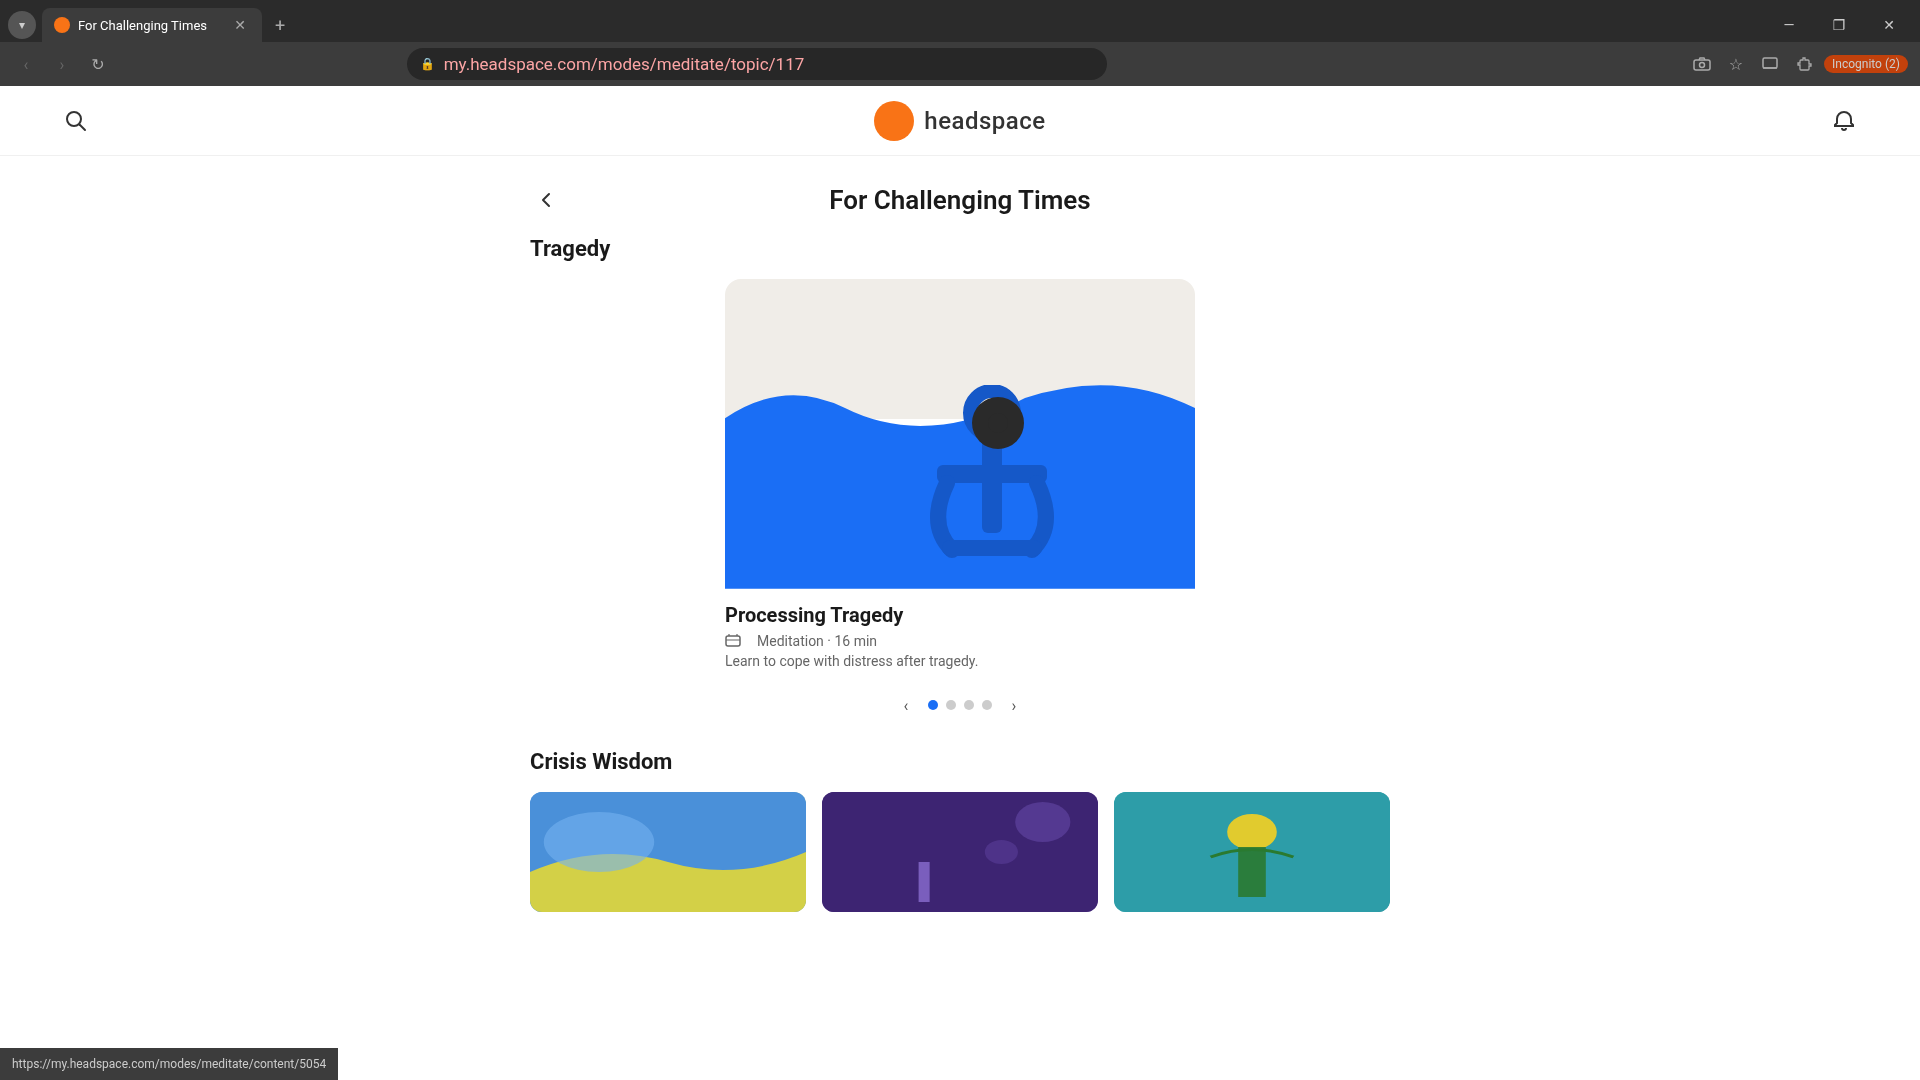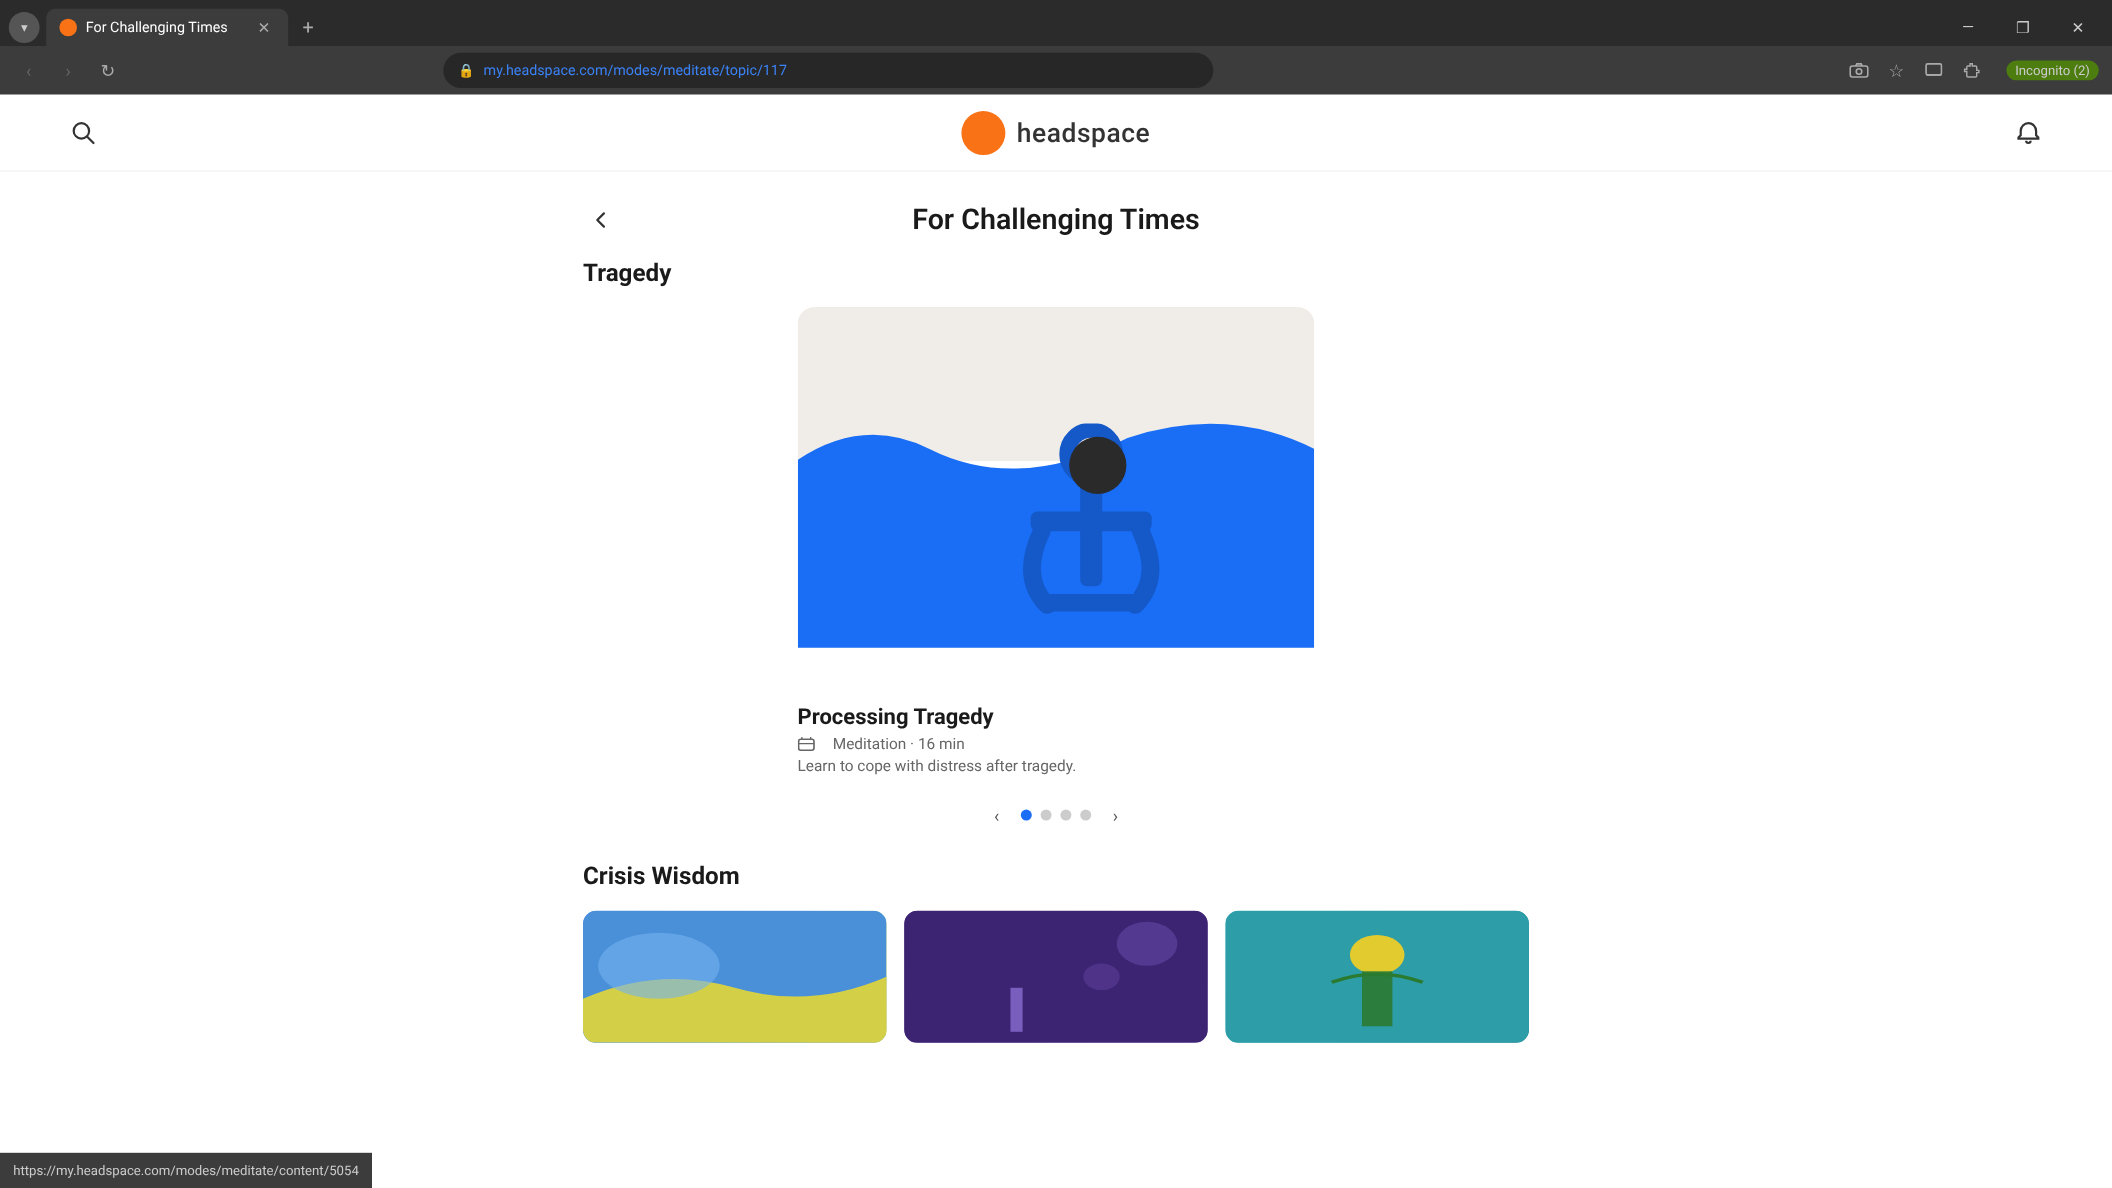--- a/index.html
+++ b/index.html
@@ -14,24 +14,24 @@
     .browser-tab-close { color: #aaa; font-size: 14px; cursor: pointer; width: 20px; height: 20px; display: flex; align-items: center; justify-content: center; border-radius: 50%; }
     .browser-tab-new { width: 28px; height: 28px; display: flex; align-items: center; justify-content: center; color: #aaa; font-size: 18px; cursor: pointer; margin-left: 4px; }
     .window-controls { margin-left: auto; display: flex; align-items: center; padding-right: 8px; gap: 4px; }
     .win-btn { width: 46px; height: 34px; display: flex; align-items: center; justify-content: center; color: #ccc; font-size: 14px; cursor: pointer; }
 
     .browser-toolbar { display: flex; align-items: center; background: #3c3c3c; padding: 6px 12px; height: 44px; gap: 8px; }
     .nav-btn { width: 28px; height: 28px; display: flex; align-items: center; justify-content: center; color: #aaa; font-size: 16px; cursor: pointer; border-radius: 50%; }
     .nav-btn.disabled { color: #666; cursor: default; }
     .address-bar { flex: 1; background: #272727; border-radius: 20px; height: 32px; display: flex; align-items: center; padding: 0 14px; gap: 8px; max-width: 700px; margin: 0 auto; }
     .address-bar-lock { color: #aaa; font-size: 12px; }
-    .address-bar-url { color: #3b82f6; font-size: 13px; flex: 1; }
+    .address-bar-url { color: #fca5a5; font-size: 17px; flex: 1; }
     .toolbar-actions { display: flex; align-items: center; gap: 6px; margin-left: auto; }
     .toolbar-icon { width: 28px; height: 28px; display: flex; align-items: center; justify-content: center; color: #aaa; font-size: 16px; cursor: pointer; border-radius: 50%; }
-    .incognito-badge { background: #4d7c0f; color: #ccc; font-size: 12px; padding: 2px 8px; border-radius: 12px; cursor: pointer; margin-left: 12px; }
+    .incognito-badge { background: #c2410c; color: #ccc; font-size: 12px; padding: 2px 8px; border-radius: 12px; cursor: pointer; }
 
     
     .page { background: #fff; width: 100%; height: calc(1080px - 86px); overflow: hidden; }
 
     
     .top-nav { display: flex; align-items: center; justify-content: space-between; padding: 0 60px; height: 70px; border-bottom: 1px solid #f0f0f0; }
     .nav-search { width: 32px; height: 32px; display: flex; align-items: center; justify-content: center; color: #333; font-size: 18px; cursor: pointer; }
     .logo-area { display: flex; align-items: center; gap: 10px; }
     .logo-circle { width: 40px; height: 40px; border-radius: 50%; background: #f97316; display: flex; align-items: center; justify-content: center; }
     .logo-text { font-size: 24px; font-weight: 500; color: #333; letter-spacing: 0.5px; }
@@ -46,21 +46,21 @@
     .page-title { font-size: 26px; font-weight: 600; color: #1a1a1a; flex: 1; text-align: center; margin-right: 52px; }
 
     
     .section-title { font-size: 22px; font-weight: 700; color: #1a1a1a; margin-bottom: 18px; }
 
     
     .featured-card { border-radius: 16px; overflow: hidden; cursor: pointer; width: 100%; max-width: 470px; margin: 0 auto; }
     .featured-image { width: 100%; height: 310px; position: relative; overflow: hidden; }
     .featured-bg-top { background: #f0ede8; width: 100%; height: 45%; position: absolute; top: 0; left: 0; }
     .play-btn-circle { width: 52px; height: 52px; border-radius: 50%; background: #2a2a2a; position: absolute; top: 38%; left: 58%; transform: translateX(-50%); display: flex; align-items: center; justify-content: center; }
-    .featured-info { padding: 14px 0 6px; margin-top: 36px; }
+    .featured-info { padding: 14px 0 6px; }
     .featured-title { font-size: 20px; font-weight: 700; color: #1a1a1a; margin-bottom: 6px; }
     .featured-meta { display: flex; align-items: center; gap: 16px; font-size: 14px; color: #666; margin-bottom: 4px; }
     .featured-desc { font-size: 14px; color: #666; }
 
     
     .carousel-nav { display: flex; align-items: center; justify-content: center; gap: 8px; margin: 16px 0 8px; }
     .dot { width: 10px; height: 10px; border-radius: 50%; background: #ccc; }
     .dot.active { background: #1a6ef5; }
     .carousel-arrow { width: 28px; height: 28px; display: flex; align-items: center; justify-content: center; color: #555; font-size: 16px; cursor: pointer; }
 

